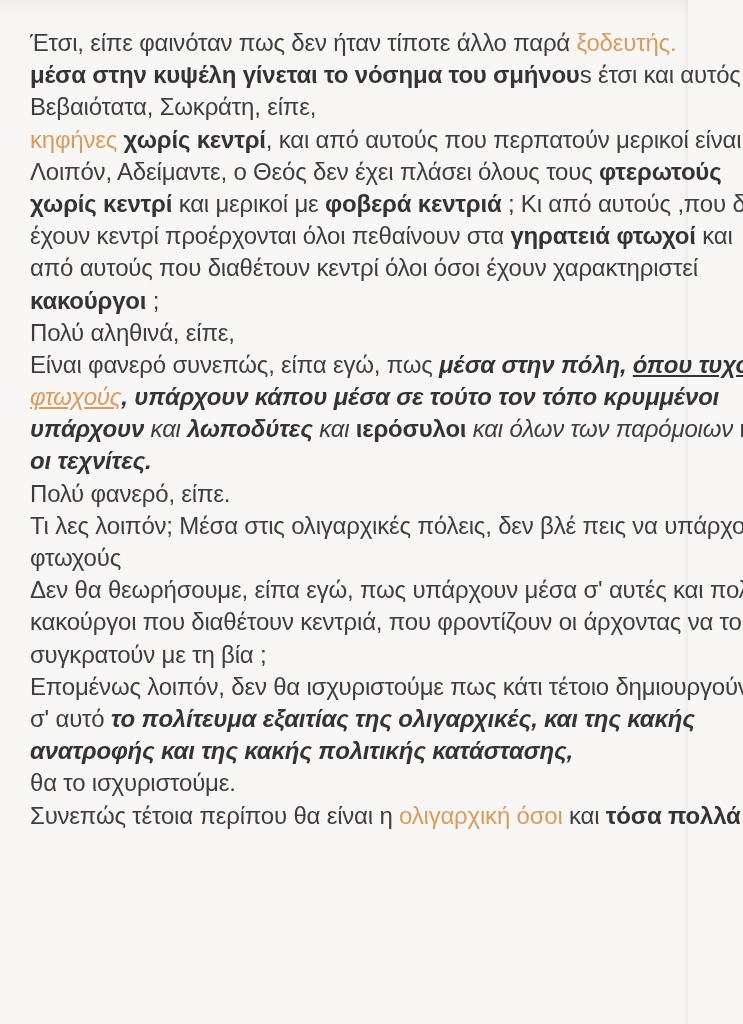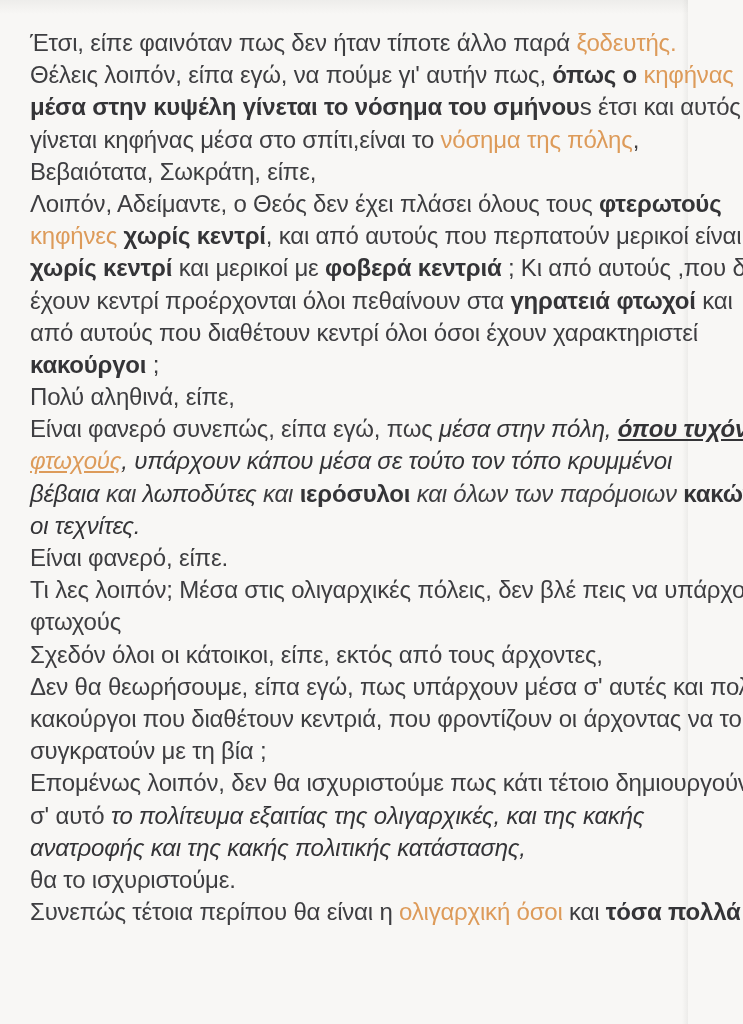--- a/index.html
+++ b/index.html
@@ -33,49 +33,46 @@
     height: 32.2px;
     white-space: pre;
     letter-spacing: -0.2px;
     color: #3e3e41;
   }
   
   .s-r  { }
   .s-b  { font-weight: bold; color: #343437; }
   .s-o  { color: #dd9b5a; }
   .s-i  { font-style: italic; }
-  .s-bi { font-weight: normal; font-style: italic; color: #343437; }
+  .s-bi { font-weight: bold; font-style: italic; color: #343437; }
   .s-biu{ font-weight: bold; font-style: italic; text-decoration: underline; color: #343437; }
   .s-oiu{ color: #dd9b5a; font-style: italic; text-decoration: underline; }
 </style>
 </head>
 <body>
 
 <div class="page">
   <div class="textblock" id="textblock">
       <div class="line"><span class="s-r">Έτσι, είπε φαινόταν πως δεν ήταν τίποτε άλλο παρά </span><span class="s-o">ξοδευτής.</span></div>
-      <div class="line"><span class="s-r">Θέλεις λοιπόν, είπα εγώ, να πούμε γι' αυτήν πως, </span><span class="s-b">όπως ο </span><span class="s-o">κηφήνας</span></div>
       <div class="line"><span class="s-b">μέσα στην κυψέλη γίνεται το νόσημα του σμήνου</span><span class="s-r">s έτσι και αυτός που</span></div>
-      <div class="line"><span class="s-r">γίνεται κηφήνας μέσα στο σπίτι,είναι το </span><span class="s-o">νόσημα της πόλης</span><span class="s-r">,</span></div>
       <div class="line"><span class="s-r">Βεβαιότατα, Σωκράτη, είπε,</span></div>
+      <div class="line"><span class="s-o">κηφήνες </span><span class="s-b">χωρίς κεντρί</span><span class="s-r">, και από αυτούς που περπατούν μερικοί είναι</span></div>
       <div class="line"><span class="s-r">Λοιπόν, Αδείμαντε, ο Θεός δεν έχει πλάσει όλους τους </span><span class="s-b">φτερωτούς</span></div>
-      <div class="line"><span class="s-o">κηφήνες </span><span class="s-b">χωρίς κεντρί</span><span class="s-r">, και από αυτούς που περπατούν μερικοί είναι</span></div>
       <div class="line"><span class="s-b">χωρίς κεντρί</span><span class="s-r"> και μερικοί με </span><span class="s-b">φοβερά κεντριά</span><span class="s-r"> ; Κι από αυτούς ,που δεν</span></div>
       <div class="line"><span class="s-r">έχουν κεντρί προέρχονται όλοι πεθαίνουν στα </span><span class="s-b">γηρατειά φτωχοί</span><span class="s-r"> και</span></div>
       <div class="line"><span class="s-r">από αυτούς που διαθέτουν κεντρί όλοι όσοι έχουν χαρακτηριστεί</span></div>
       <div class="line"><span class="s-b">κακούργοι</span><span class="s-r"> ;</span></div>
       <div class="line"><span class="s-r">Πολύ αληθινά, είπε,</span></div>
       <div class="line"><span class="s-r">Είναι φανερό συνεπώς, είπα εγώ, πως </span><span class="s-bi">μέσα στην πόλη, </span><span class="s-biu">όπου τυχόν δεις</span></div>
       <div class="line"><span class="s-oiu">φτωχούς</span><span class="s-bi">,</span><span class="s-r"> </span><span class="s-bi">υπάρχουν κάπου μέσα σε τούτο τον τόπο κρυμμένοι</span></div>
-      <div class="line"><span class="s-bi">βέβαια</span><span class="s-i"> και </span><span class="s-bi">λωποδύτες</span><span class="s-i"> και </span><span class="s-b">ιερόσυλοι</span><span class="s-i"> και όλων των παρόμοιων </span><span class="s-b">κακών</span></div>
+      <div class="line"><span class="s-bi">υπάρχουν</span><span class="s-i"> και </span><span class="s-bi">λωποδύτες</span><span class="s-i"> και </span><span class="s-b">ιερόσυλοι</span><span class="s-i"> και όλων των παρόμοιων </span><span class="s-b">κακών</span></div>
       <div class="line"><span class="s-bi">οι τεχνίτες.</span></div>
-      <div class="line"><span class="s-r">Είναι φανερό, είπε.</span></div>
+      <div class="line"><span class="s-r">Πολύ φανερό, είπε.</span></div>
       <div class="line"><span class="s-r">Τι λες λοιπόν; Μέσα στις ολιγαρχικές πόλεις, δεν βλέ πεις να υπάρχουν</span></div>
       <div class="line"><span class="s-r">φτωχούς</span></div>
-      <div class="line"><span class="s-r">Σχεδόν όλοι οι κάτοικοι, είπε, εκτός από τους άρχοντες,</span></div>
       <div class="line"><span class="s-r">Δεν θα θεωρήσουμε, είπα εγώ, πως υπάρχουν μέσα σ' αυτές και πολλοί</span></div>
       <div class="line"><span class="s-r">κακούργοι που διαθέτουν κεντριά, που φροντίζουν οι άρχοντας να τους</span></div>
       <div class="line"><span class="s-r">συγκρατούν με τη βία ;</span></div>
       <div class="line"><span class="s-r">Επομένως λοιπόν, δεν θα ισχυριστούμε πως κάτι τέτοιο δημιουργούνται</span></div>
       <div class="line"><span class="s-r">σ' αυτό </span><span class="s-bi">το πολίτευμα εξαιτίας της ολιγαρχικές, και της κακής</span></div>
       <div class="line"><span class="s-bi">ανατροφής και της κακής πολιτικής κατάστασης,</span></div>
       <div class="line"><span class="s-r">θα το ισχυριστούμε.</span></div>
       <div class="line"><span class="s-r">Συνεπώς τέτοια περίπου θα είναι η </span><span class="s-o">ολιγαρχική όσοι</span><span class="s-r"> και </span><span class="s-b">τόσα πολλά</span></div>
     </div>
 </div>

